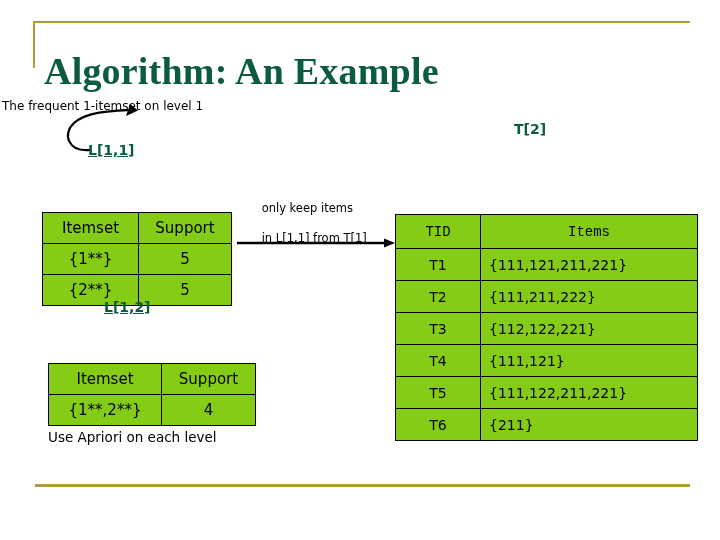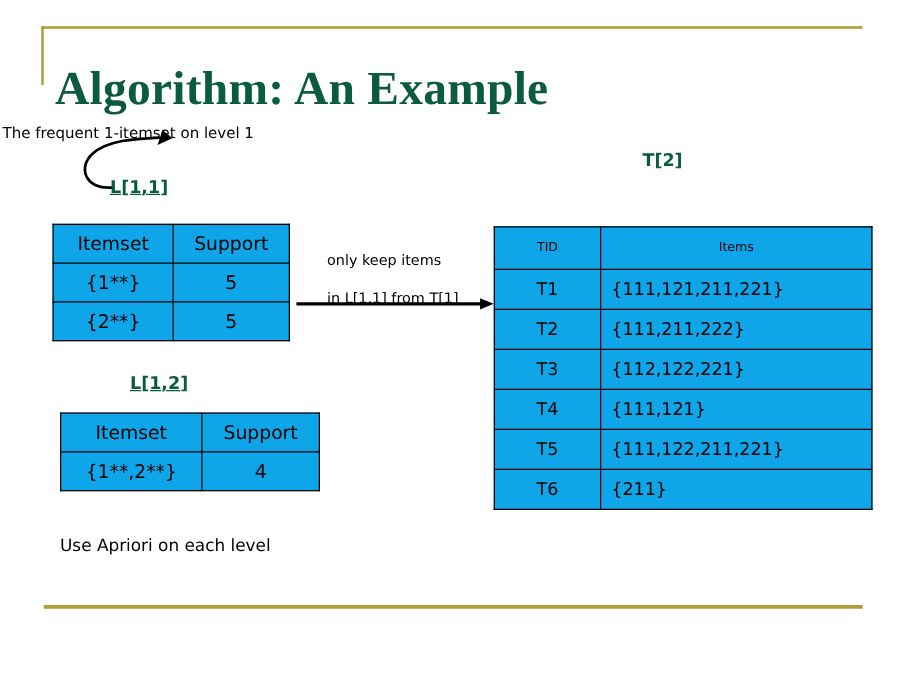--- a/index.html
+++ b/index.html
@@ -85,21 +85,22 @@
   .lbl-t2     { left: 514px; top: 121px; font-size: 14px; }
   .lbl-l11    { left: 88px;  top: 142px; font-size: 14px; text-decoration: underline; }
   .lbl-l12    { left: 104px; top: 299px; font-size: 14px; text-decoration: underline; }
 
   
   table.grid {
     position: absolute;
     border-collapse: collapse;
     font-family: "DejaVu Sans", sans-serif;
     color: #000000;
-    background: #0ea5e9;
+    background: #84cc16;
+    margin-top: 33px;
   }
   table.grid td, table.grid th {
     border: 1.2px solid #000000;
     font-weight: normal;
     padding: 0;
     text-align: center;
     vertical-align: middle;
     white-space: nowrap;
   }
 
@@ -112,21 +113,21 @@
 
   
   #table-l12 { left: 48px; top: 330px; }
   #table-l12 th { height: 30px; font-size: 15px; }
   #table-l12 td { height: 30px; font-size: 15px; }
   #table-l12 .c-itemset { width: 112px; }
   #table-l12 .c-support { width: 93px; }
 
   
   #table-t2 { left: 395px; top: 181px; }
-  #table-t2 th { height: 33px; font-size: 10px; }
+  #table-t2 th { height: 33px; font-size: 14px; font-family: Liberation Mono, monospace; }
   #table-t2 td { height: 31px; font-size: 14px; }
   #table-t2 .c-tid   { width: 84px; text-align: center; }
   #table-t2 .c-items { width: 208px; text-align: left; padding-left: 8px; }
   #table-t2 thead .c-items { text-align: center; padding-left: 0; }
 
   
   .arrow-horizontal {
     position: absolute;
     left: 237px;
     top: 238px;

